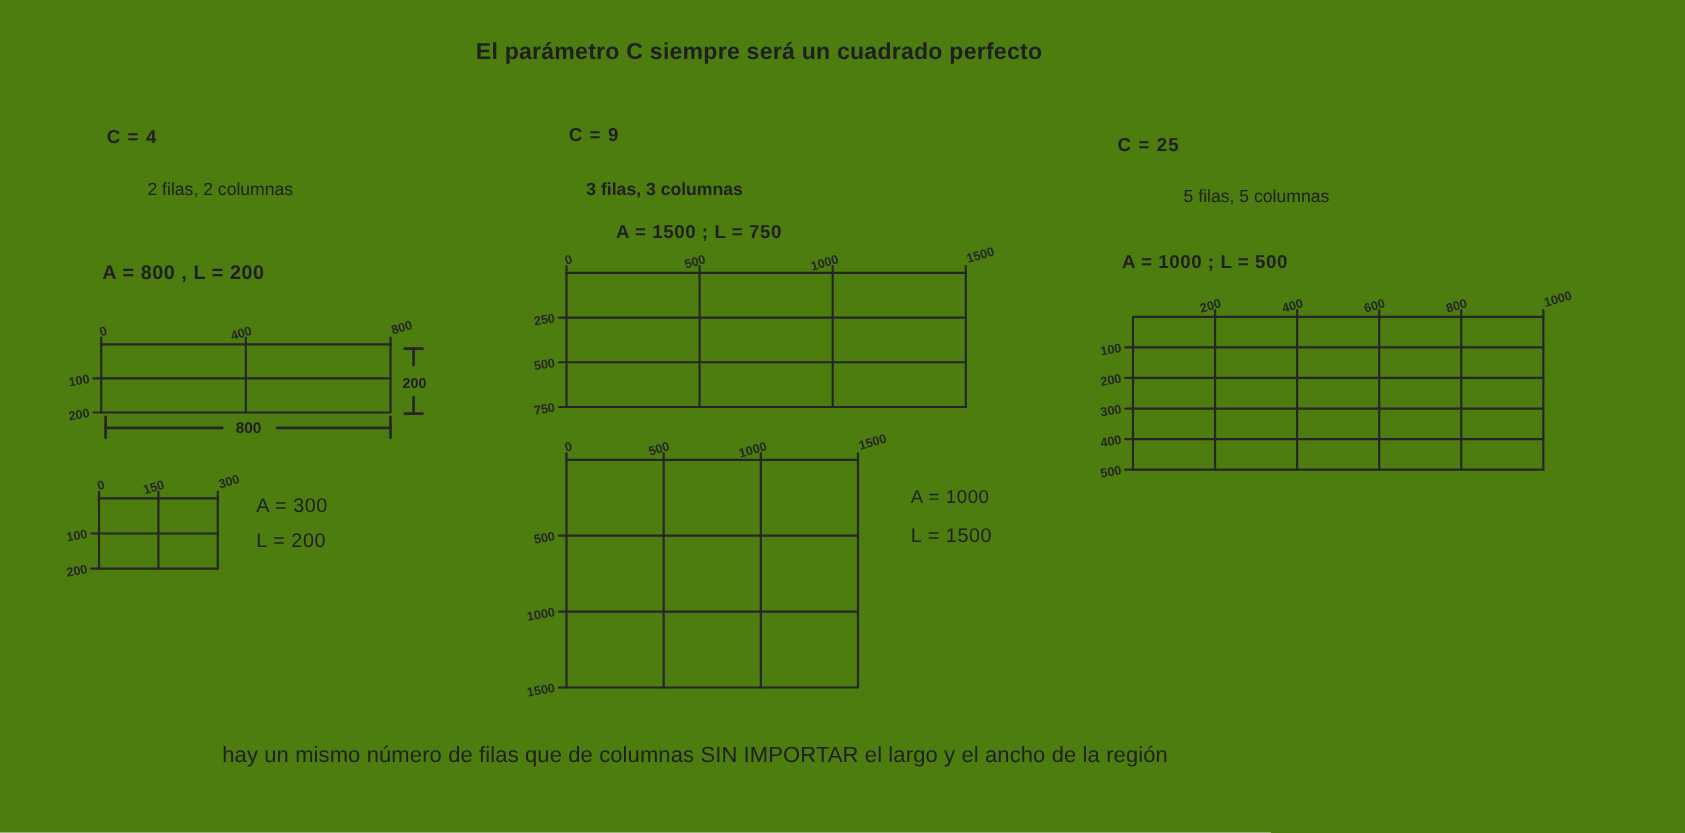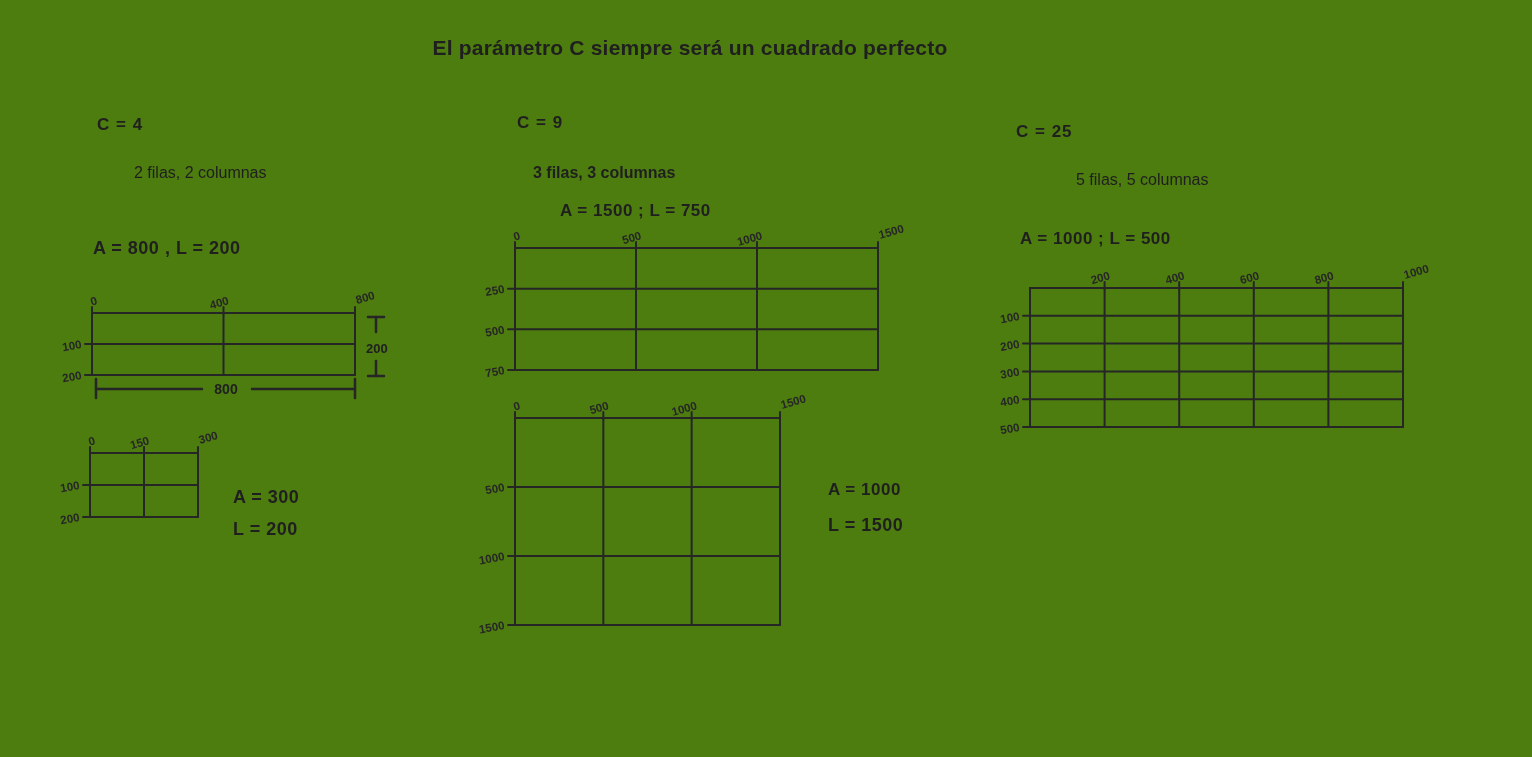--- a/index.html
+++ b/index.html
@@ -13,21 +13,21 @@
   .canvas { position: relative; width: 1532px; height: 757px; background: #4d7c0f; }
   .abs { position: absolute; }
   .title {
     top: 36px; left: 0; width: 1380px;
     text-align: center;
     font-size: 21px; font-weight: 600; letter-spacing: 0.2px;
   }
   .c-value { font-size: 17px; font-weight: 600; letter-spacing: 1px; }
   .rows-cols { font-size: 16px; font-weight: 500; }
   .params { font-size: 18px; font-weight: 700; letter-spacing: 0.5px; }
-  .side-label { font-size: 18px; font-weight: 700; letter-spacing: 0.5px; margin-top: 38px; }
+  .side-label { font-size: 18px; font-weight: 400; letter-spacing: 0.5px; }
   .footer-line {
     font-size: 20px; font-weight: 500; letter-spacing: 0.1px;
   }
   .grid-box { position: absolute; }
   .grid-box svg { overflow: visible; display: block; }
   .dim-svg { position: absolute; overflow: visible; }
   .dim-text { font-size: 13px; font-weight: 700; fill: #1f1f1f; }
 </style>
 </head>
 <body>
@@ -194,14 +194,15 @@
         <text x="-10" y="59.6" text-anchor="end" fill="#262626" font-size="11.5" font-weight="700" transform="rotate(-10 -10 59.6)">200</text>
         <line x1="-7" y1="83.4" x2="-1" y2="83.4" stroke="#262626" stroke-width="2" stroke-linecap="round"></line>
         <text x="-10" y="87.4" text-anchor="end" fill="#262626" font-size="11.5" font-weight="700" transform="rotate(-10 -10 87.4)">300</text>
         <line x1="-7" y1="111.2" x2="-1" y2="111.2" stroke="#262626" stroke-width="2" stroke-linecap="round"></line>
         <text x="-10" y="115.2" text-anchor="end" fill="#262626" font-size="11.5" font-weight="700" transform="rotate(-10 -10 115.2)">400</text>
         <line x1="-7" y1="139" x2="-1" y2="139" stroke="#262626" stroke-width="2" stroke-linecap="round"></line>
         <text x="-10" y="143" text-anchor="end" fill="#262626" font-size="11.5" font-weight="700" transform="rotate(-10 -10 143)">500</text>
       </svg>
     </div>
 
+  <div class="abs footer-line" style="left:202px; top:676px;">hay un mismo número de filas que de columnas SIN IMPORTAR el largo y el ancho de la región</div>
 
 </div>
 
 </body></html>

